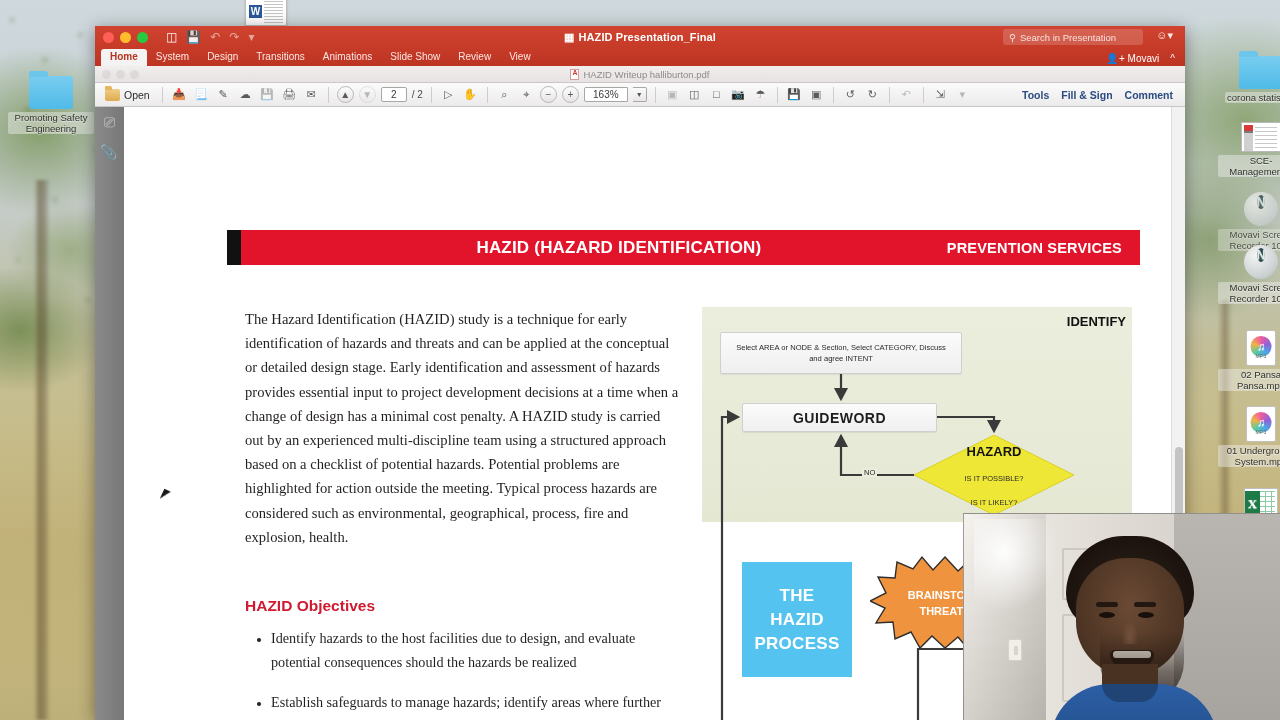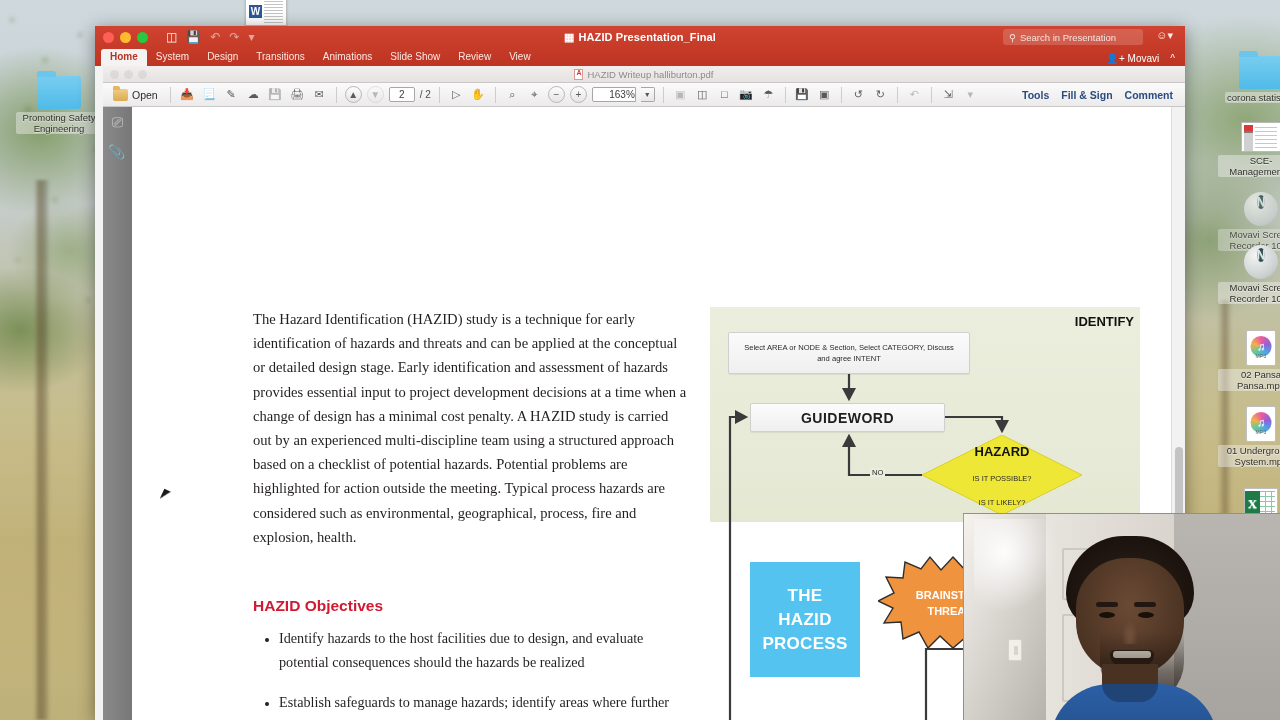--- a/index.html
+++ b/index.html
@@ -197,21 +197,20 @@
   .ribtab.active { background: #f3f3f3; color: #b63520; font-weight: bold; }
   #ppt-share {
     position: absolute; right: 10px; bottom: 2px;
     color: #fff; font-size: 10px; display: flex; align-items: center; gap: 11px;
   }
 
   
   #acro {
     position: absolute; left: 0; top: 40px; right: 0; bottom: 0;
     background: #8b5cf6;
-    margin-left: 8px;
   }
   #acro-tabbar {
     height: 17px; background: linear-gradient(to bottom, #f2eeee, #e7e2e2);
     border-bottom: 1px solid #cbc6c6; display: flex; align-items: center;
     position: relative;
   }
   #acro-tabbar .traffic { margin-left: 7px; gap: 5px; opacity: .45; }
   #acro-tabbar .tl { width: 9px; height: 9px; background: #c9c9c9; }
   #acro-tab-title {
     position: absolute; left: 0; right: 0; text-align: center;
@@ -250,21 +249,21 @@
   }
   .open-folder::before { content:""; position:absolute; left:0; top:-3px;
     width:7px; height:4px; background:#e4b75f; border-radius:1px 2px 0 0; }
   #pagenum {
     width: 26px; height: 15px; border: 1px solid #a9a6a6; background: #fff;
     font-size: 10px; text-align: center; line-height: 13px; border-radius: 2px;
   }
   #pagetotal { font-size: 10px; color: #4a4a4a; }
   #zoombox {
     width: 44px; height: 15px; border: 1px solid #a9a6a6; background: #fff;
-    font-size: 10px; text-align: right; line-height: 13px; border-radius: 2px 0 0 2px;
+    font-size: 10px; text-align: center; line-height: 13px; border-radius: 2px 0 0 2px;
   }
   #zoomdrop {
     width: 14px; height: 15px; border: 1px solid #a9a6a6; border-left: none;
     background: linear-gradient(to bottom,#fcfcfc,#e8e6e6);
     font-size: 7px; text-align: center; line-height: 13px; color:#555;
     border-radius: 0 2px 2px 0;
   }
   .rtlink { font-size: 10.5px; color: #2a4b80; font-weight: bold; padding: 0 6px; }
   #acro-right { margin-left: auto; display: flex; align-items: center; }
 
@@ -456,21 +455,21 @@
 </style>
 </head>
 <body>
 
 <div id="desktop">
   <div id="foliage"></div>
   <div id="trunk-left"></div>
   <div id="trunk-right"></div>
 </div>
 
-<div class="desk-icon" style="left:16px; top:76px;">
+<div class="desk-icon" style="left:8px; top:76px;">
   <span class="glyph folder-glyph"></span>
   <span class="label">Promoting Safety Engineering</span>
 </div>
 
 <div class="desk-icon" style="left:1218px; top:56px;">
   <span class="glyph folder-glyph"></span>
   <span class="label">corona statistics</span>
 </div>
 
 <div class="desk-icon" style="left:1218px; top:122px;">
@@ -625,20 +624,25 @@
     <div id="acro-body">
       <div id="acro-railbar">
         <span class="rail-ic">⎚</span>
         <span class="rail-ic">📎</span>
       </div>
 
       <div id="acro-page-area">
 
         <div id="slide">
 
+          <div id="slide-header">
+            <span class="blackbar"></span>
+            <span id="slide-title">HAZID (HAZARD IDENTIFICATION)</span>
+            <span id="slide-subtitle">PREVENTION SERVICES</span>
+          </div>
 
           <p id="body-text">The Hazard Identification (HAZID) study is a technique for early identification of hazards and threats and can be applied at the conceptual or detailed design stage. Early identification and assessment of hazards provides essential input to project development decisions at a time when a change of design has a minimal cost penalty.  A HAZID study is carried out by an experienced multi-discipline team using a structured approach based on a checklist of potential hazards. Potential problems are highlighted for action outside the meeting. Typical process hazards are considered such as environmental, geographical, process, fire and explosion, health.</p>
 
           <div id="obj-head">HAZID Objectives</div>
 
           <ul id="obj-list">
             <li>Identify hazards to the host facilities due to design, and evaluate potential consequences should the hazards be realized</li>
             <li>Establish safeguards to manage hazards; identify areas where further understanding of safeguard effectiveness is needed</li>
 
           </ul>

